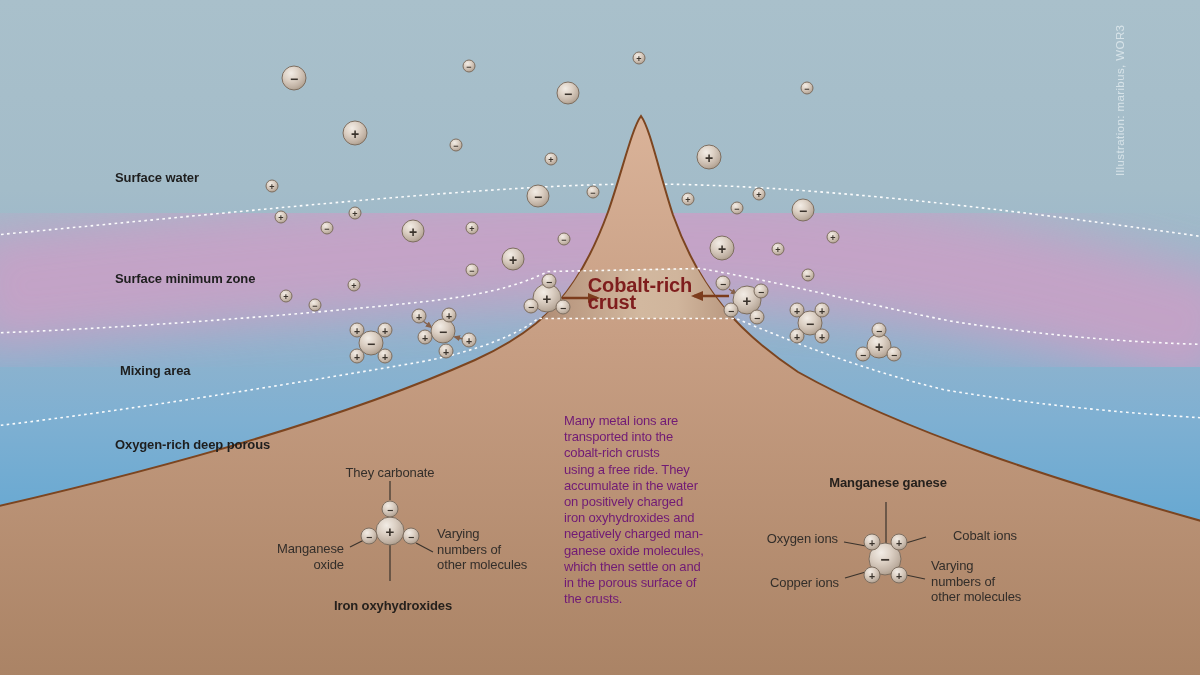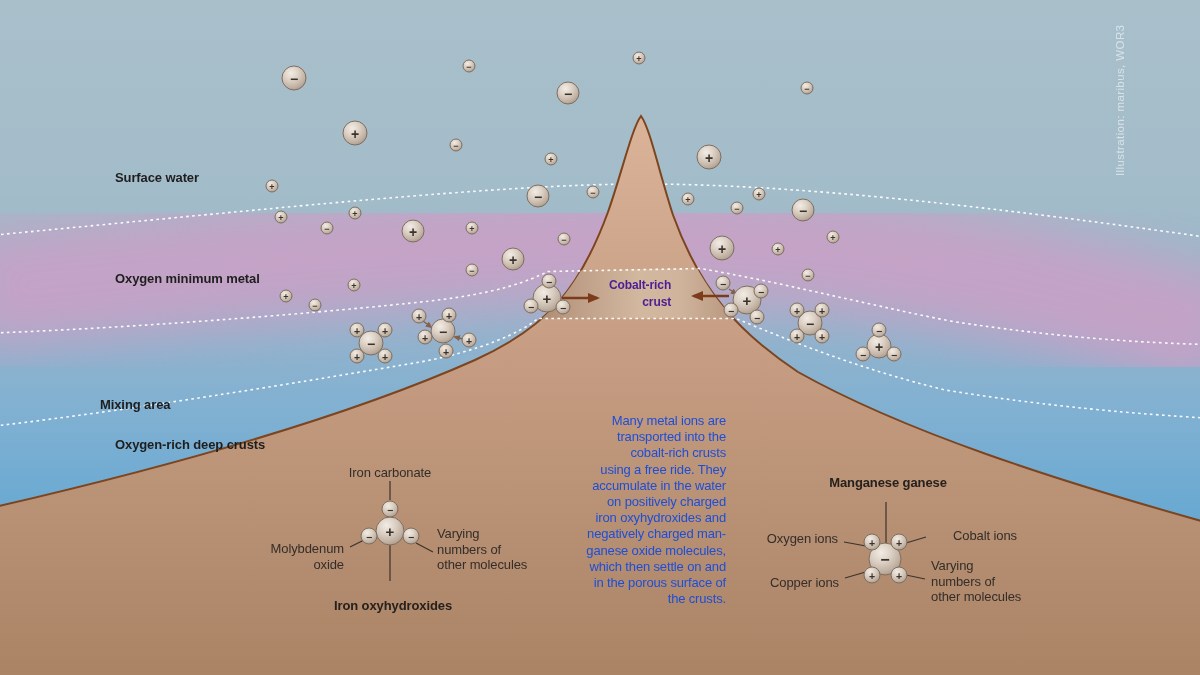--- a/index.html
+++ b/index.html
@@ -10,26 +10,26 @@
   }
   #scene{position:absolute;left:0;top:0;}
   svg text{font-family:"Liberation Sans",sans-serif;}
   .lbl{position:absolute;color:#1e1e1e;font-size:13px;font-weight:bold;letter-spacing:-0.1px;white-space:nowrap;}
   .legendlbl{position:absolute;color:#332e2a;font-size:13px;font-weight:normal;line-height:15.5px;white-space:pre-line;letter-spacing:-0.1px;}
   .legendtitle{position:absolute;color:#26211d;font-size:13px;font-weight:bold;white-space:nowrap;letter-spacing:-0.1px;}
   .centered{transform:translateX(-50%);}
   .rightal{text-align:right;}
   #crust-label{
     position:absolute;left:640px;top:277px;transform:translateX(-50%);
-    color:#4c1d95;font-size:12px;font-weight:bold;line-height:16.5px;
-    text-align:right;white-space:pre-line;letter-spacing:-0.1px;
+    color:#7f1d1d;font-size:20px;font-weight:bold;line-height:16.5px;
+    text-align:left;white-space:pre-line;letter-spacing:-0.1px;
   }
   #description{
     position:absolute;left:564px;top:413px;width:162px;
-    color:#1d4ed8;font-size:13px;line-height:16.2px;text-align:right;
+    color:#701a75;font-size:13px;line-height:16.2px;text-align:left;
     white-space:pre-line;letter-spacing:-0.15px;
   }
   #credit{
     position:absolute;left:1114px;top:176px;
     transform:rotate(-90deg);transform-origin:0 0;
     color:#e3ecf0;opacity:0.8;font-size:11.5px;letter-spacing:0.4px;white-space:nowrap;
   }
 </style>
 </head>
 <body>
@@ -404,42 +404,42 @@
           </g>
           <g>
             <circle cx="899" cy="575" r="8" fill="url(#sphG)" stroke="#7d6e60" stroke-width="1"></circle>
             <text x="899" y="575.5" text-anchor="middle" dominant-baseline="central" font-size="10.5" font-weight="bold" fill="#3a332c">+</text>
           </g>
         </g>
       </g>
   </svg>
 
   <div class="lbl" style="left:115px;top:122px;margin-top:48px;">Surface water</div>
-  <div class="lbl" style="left:115px;top:271px;">Oxygen minimum metal</div>
-  <div class="lbl" style="left:100px;top:363px;margin-top:34px;">Mixing area</div>
-  <div class="lbl" style="left:115px;top:437px;">Oxygen-rich deep crusts</div>
+  <div class="lbl" style="left:115px;top:271px;">Surface minimum zone</div>
+  <div class="lbl" style="left:120px;top:363px;">Mixing area</div>
+  <div class="lbl" style="left:115px;top:437px;">Oxygen-rich deep porous</div>
 
   <div id="crust-label">Cobalt-rich
 crust</div>
 
   <div id="description">Many metal ions are
 transported into the
 cobalt-rich crusts
 using a free ride. They
 accumulate in the water
 on positively charged
 iron oxyhydroxides and
 negatively charged man-
 ganese oxide molecules,
 which then settle on and
 in the porous surface of
 the crusts.</div>
 
-  <div class="legendlbl centered" style="left:390px;top:465px;">Iron carbonate</div>
-  <div class="legendlbl rightal" style="right:856px;top:541px;">Molybdenum
+  <div class="legendlbl centered" style="left:390px;top:465px;">They carbonate</div>
+  <div class="legendlbl rightal" style="right:856px;top:541px;">Manganese
 oxide</div>
   <div class="legendlbl" style="left:437px;top:526px;">Varying
 numbers of
 other molecules</div>
   <div class="legendtitle centered" style="left:393px;top:584px;margin-top:14px;">Iron oxyhydroxides</div>
 
   <div class="legendtitle centered" style="left:888px;top:475px;">Manganese ganese</div>
   <div class="legendlbl rightal" style="right:362px;top:531px;">Oxygen ions</div>
   <div class="legendlbl" style="left:929px;top:528px;margin-left:24px;">Cobalt ions</div>
   <div class="legendlbl rightal" style="right:361px;top:575px;text-align:right;">Copper ions</div>

